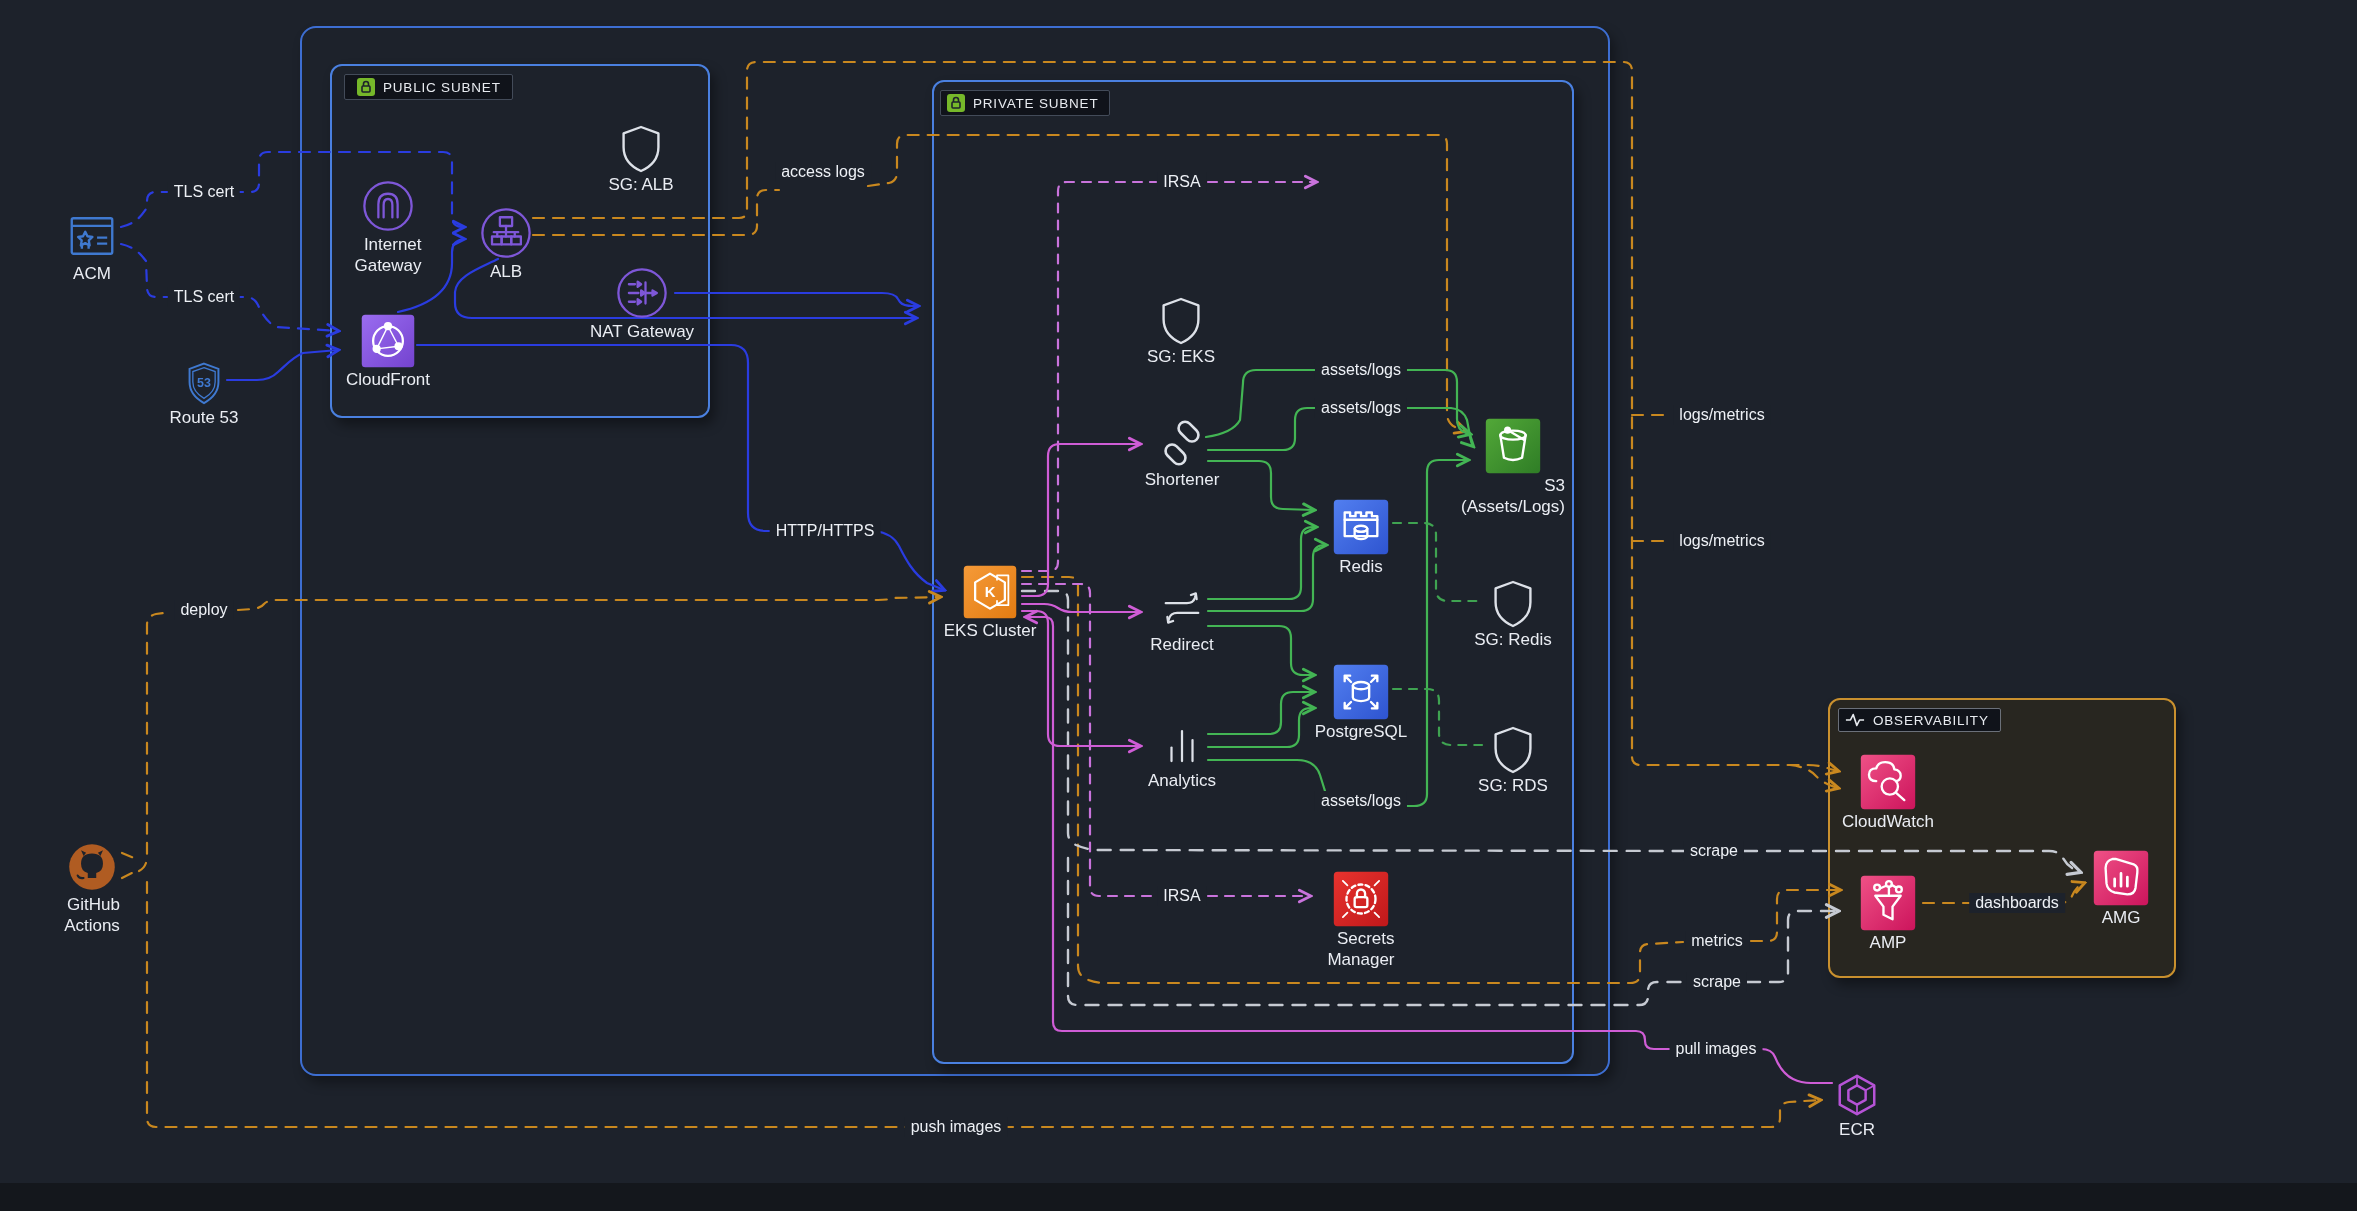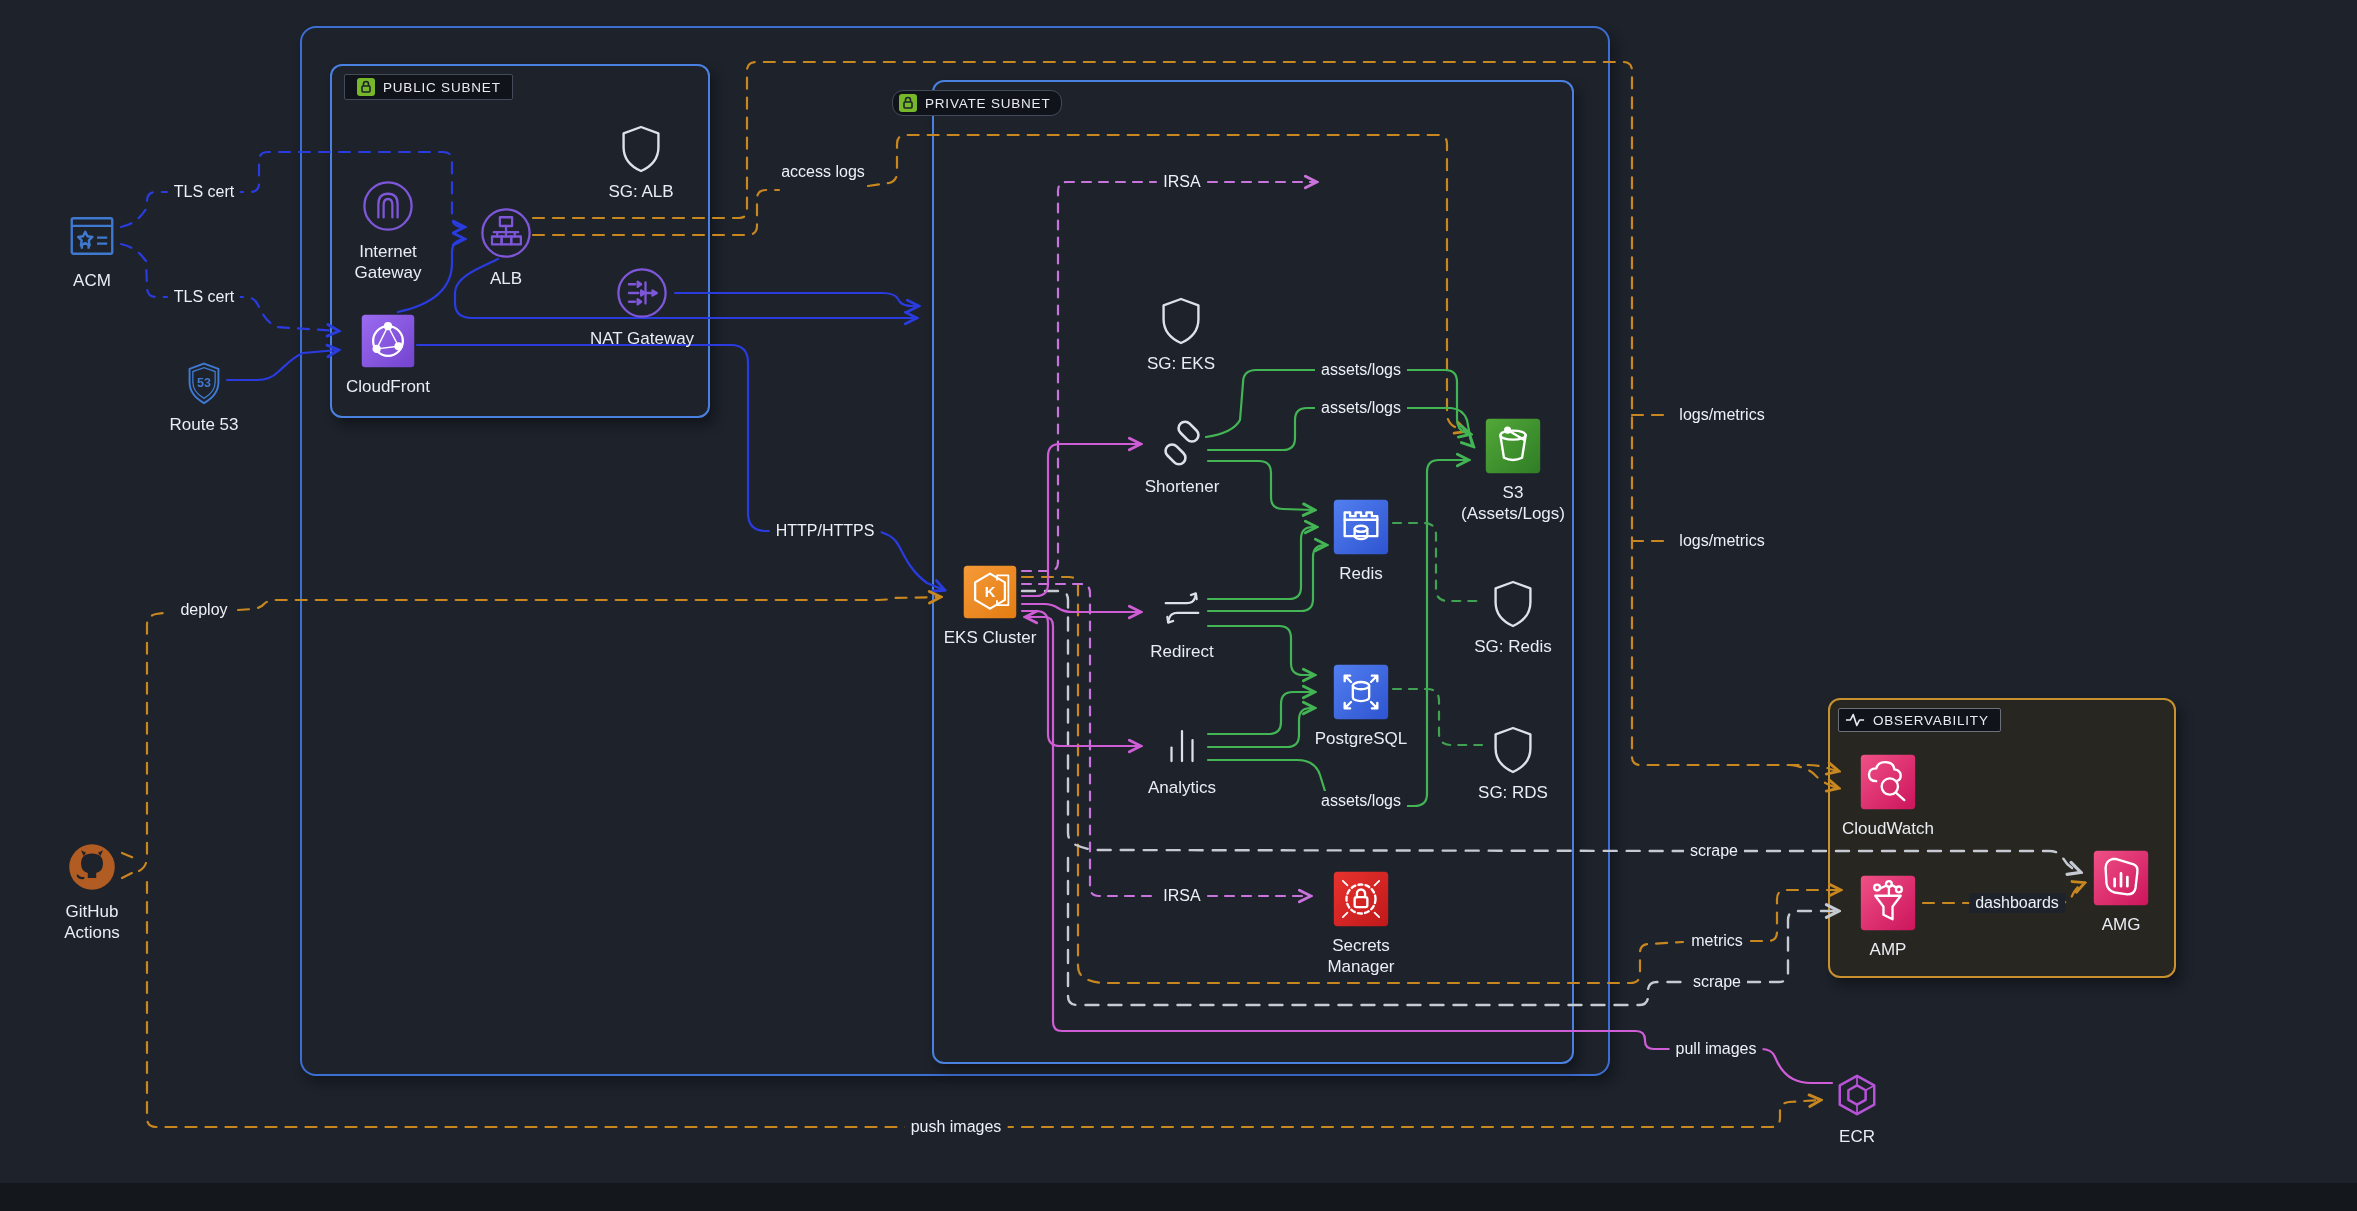--- a/index.html
+++ b/index.html
@@ -10,21 +10,21 @@
   .box.vpc{border:2px solid #3d6ed2;border-radius:16px;box-shadow:5px 7px 12px rgba(0,0,0,.35);}
   .box.subnet{border:2px solid #4a80e0;box-shadow:5px 7px 12px rgba(0,0,0,.38);}
   .box.obs{border:2px solid #c9902e;background:#282620;box-shadow:5px 7px 12px rgba(0,0,0,.38);}
   .badge{position:absolute;display:inline-flex;align-items:center;gap:8px;
          background:#10131a;border:1px solid #434b59;border-radius:2px;
          padding:3px 11px 3px 6px;font-size:13.5px;letter-spacing:.8px;
          color:#e8ebf0;white-space:nowrap;z-index:6;}
   .edges{position:absolute;left:0;top:0;z-index:4;}
   .node{position:absolute;width:150px;display:flex;flex-direction:column;align-items:center;z-index:5;}
   .node .ic{display:block;line-height:0;}
-  .node-label{margin-top:7px;font-size:17px;line-height:1.25;text-align:center;
+  .node-label{font-size:17px;line-height:1.25;text-align:right;
               white-space:pre-line;color:#eaedf3;}
   .elabel{position:absolute;transform:translate(-50%,-50%);background:#1d222b;
           padding:1px 6px;font-size:16px;color:#eef1f6;white-space:nowrap;z-index:6;}
   .bottom-strip{position:absolute;left:0;bottom:0;width:100%;height:28px;background:#14171c;z-index:1;}
 </style>
 </head>
 <body>
 
 <div class="canvas">
 
@@ -36,21 +36,21 @@
   <div class="badge" style="left:344px;top:74px;padding-left:12px;">
     <span class="lockic">
         <svg width="18" height="18" viewBox="0 0 18 18" style="display:block">
     <rect x="0" y="0" width="18" height="18" rx="3" fill="#76b82a"></rect>
     <rect x="5" y="8" width="8" height="6" rx="1" fill="none" stroke="#1d222b" stroke-width="1.6"></rect>
     <path d="M6.5 8 V6 a2.5 2.5 0 0 1 5 0 V8" fill="none" stroke="#1d222b" stroke-width="1.6"></path>
         </svg>
       </span>
     <span>PUBLIC SUBNET</span>
   </div>
-  <div class="badge" style="left:892px;top:90px;border-radius:11px;">
+  <div class="badge" style="left:940px;top:90px;">
     <span class="lockic">
         <svg width="18" height="18" viewBox="0 0 18 18" style="display:block">
     <rect x="0" y="0" width="18" height="18" rx="3" fill="#76b82a"></rect>
     <rect x="5" y="8" width="8" height="6" rx="1" fill="none" stroke="#1d222b" stroke-width="1.6"></rect>
     <path d="M6.5 8 V6 a2.5 2.5 0 0 1 5 0 V8" fill="none" stroke="#1d222b" stroke-width="1.6"></path>
         </svg>
       </span>
     <span>PRIVATE SUBNET</span>
   </div>
   <div class="badge" style="left:1838px;top:708px;border-color:#6b7079;">

